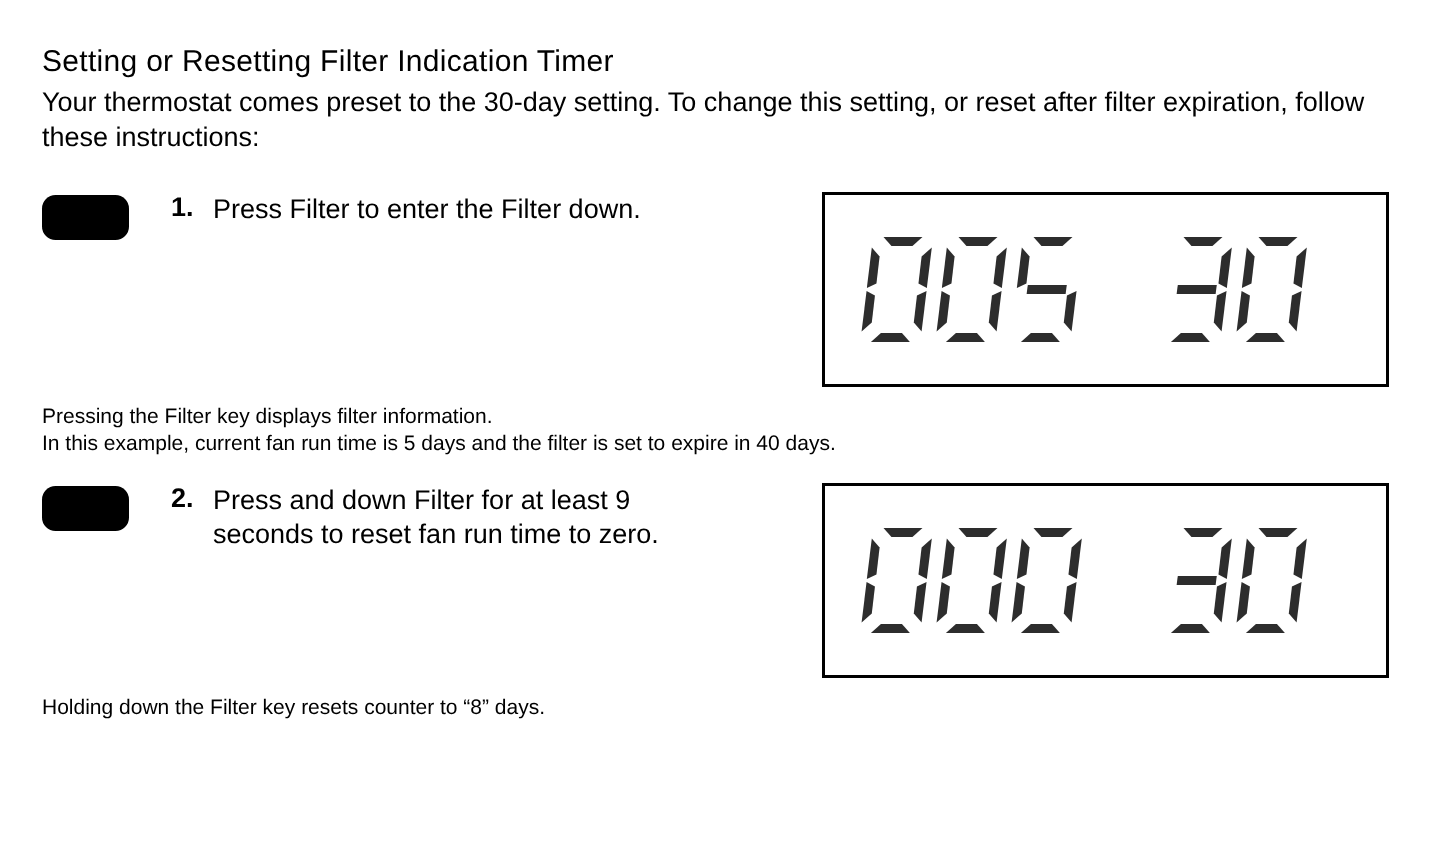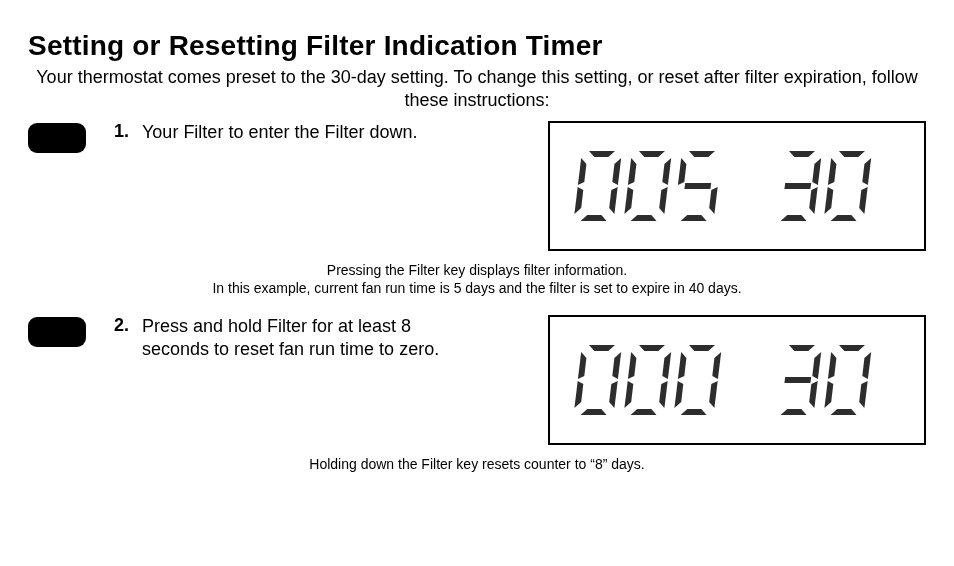--- a/index.html
+++ b/index.html
@@ -9,31 +9,30 @@
     height: 566px;
     background: #fff;
     font-family: Arial, Helvetica, sans-serif;
     color: #000;
   }
   .page {
     box-sizing: border-box;
     padding: 30px 28px 0 28px;
   }
   h1.title {
-    font-size: 28px;
-    font-weight: 700;
+    font-size: 20px;
+    font-weight: 400;
     margin: 0 0 4px 0;
     letter-spacing: 0.2px;
     font-family: Arial, Helvetica, sans-serif;
   }
   p.intro {
     font-size: 18px;
     line-height: 1.25;
-    margin: 0 0 10px 0;
-    text-align: center;
+    margin: 0 0 26px 0;
   }
 
   .step {
     display: flex;
     align-items: flex-start;
     margin-bottom: 6px;
   }
   .btn-blank {
     width: 58px;
     height: 30px;
@@ -77,41 +76,41 @@
   .lcd svg {
     position: absolute;
     top: 50%;
     left: 50%;
     transform: translate(-50%, -50%);
   }
 
   .caption {
     font-size: 14px;
     line-height: 1.3;
-    text-align: center;
+    text-align: left;
     margin: 10px 0 18px 0;
   }
 
   
   .seg-on  { fill: #2d2d2d; }
   .seg-off { fill: none; }
 </style>
 </head>
 <body>
 
 <div class="page">
   <h1 class="title">Setting or Resetting Filter Indication Timer</h1>
   <p class="intro">Your thermostat comes preset to the 30-day setting. To change this setting, or reset after filter expiration, follow these instructions:</p>
 
   <div class="row">
     <div class="step">
       <div class="btn-blank"></div>
       <div class="num">1.</div>
       <div class="instr">
-        <span>Your </span><b>Filter</b><span> to enter the Filter down.</span>
+        <span>Press </span><b>Filter</b><span> to enter the Filter down.</span>
       </div>
     </div>
     <div class="right-col">
       <div class="lcd">
           <svg width="330" height="80" viewBox="0 0 330 80">
             <polygon points="17.0,5.0 43.0,5.0 36.3,11.0 22.3,11.0" class="seg-on"></polygon>
             <polygon points="49.2,12.0 42.4,18.0 40.3,36.0 45.9,39.0" class="seg-on"></polygon>
             <polygon points="45.7,41.0 39.3,44.0 37.2,62.0 42.4,68.0" class="seg-on"></polygon>
             <polygon points="8.6,75.0 34.6,75.0 29.3,69.0 15.3,69.0" class="seg-on"></polygon>
             <polygon points="5.7,41.0 11.3,44.0 9.2,62.0 2.4,68.0" class="seg-on"></polygon>
@@ -153,21 +152,21 @@
   <div class="caption">
     <span>Pressing the Filter key displays filter information.</span><br>
     <span>In this example, current fan run time is 5 days and the filter is set to expire in 40 days.</span>
   </div>
 
   <div class="row">
     <div class="step">
       <div class="btn-blank"></div>
       <div class="num">2.</div>
       <div class="instr">
-        <span>Press and hold </span><b>Filter</b><span> for at least 8 seconds to reset fan run time to zero.</span>
+        <span>Press and down </span><b>Filter</b><span> for at least 9 seconds to reset fan run time to zero.</span>
       </div>
     </div>
     <div class="right-col">
       <div class="lcd">
           <svg width="330" height="80" viewBox="0 0 330 80">
             <polygon points="17.0,5.0 43.0,5.0 36.3,11.0 22.3,11.0" class="seg-on"></polygon>
             <polygon points="49.2,12.0 42.4,18.0 40.3,36.0 45.9,39.0" class="seg-on"></polygon>
             <polygon points="45.7,41.0 39.3,44.0 37.2,62.0 42.4,68.0" class="seg-on"></polygon>
             <polygon points="8.6,75.0 34.6,75.0 29.3,69.0 15.3,69.0" class="seg-on"></polygon>
             <polygon points="5.7,41.0 11.3,44.0 9.2,62.0 2.4,68.0" class="seg-on"></polygon>

